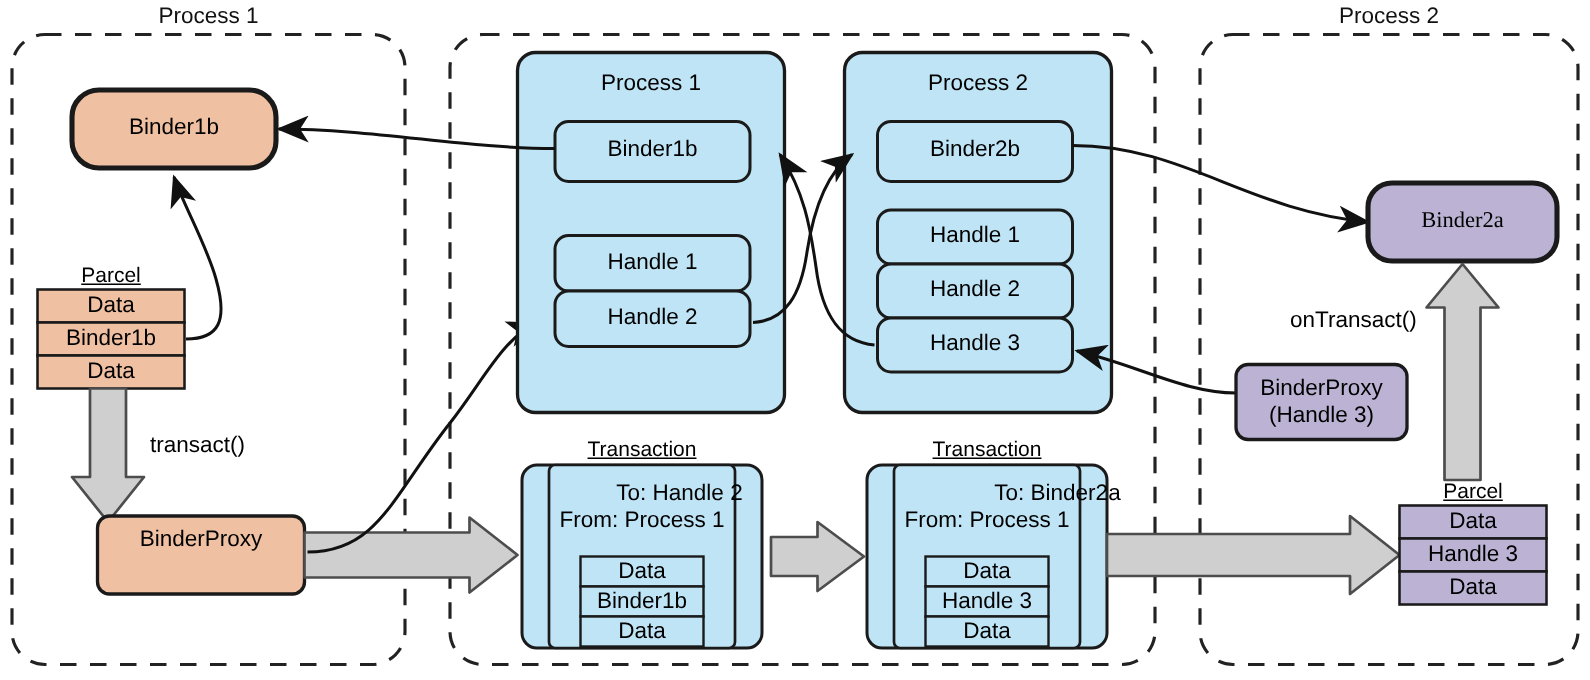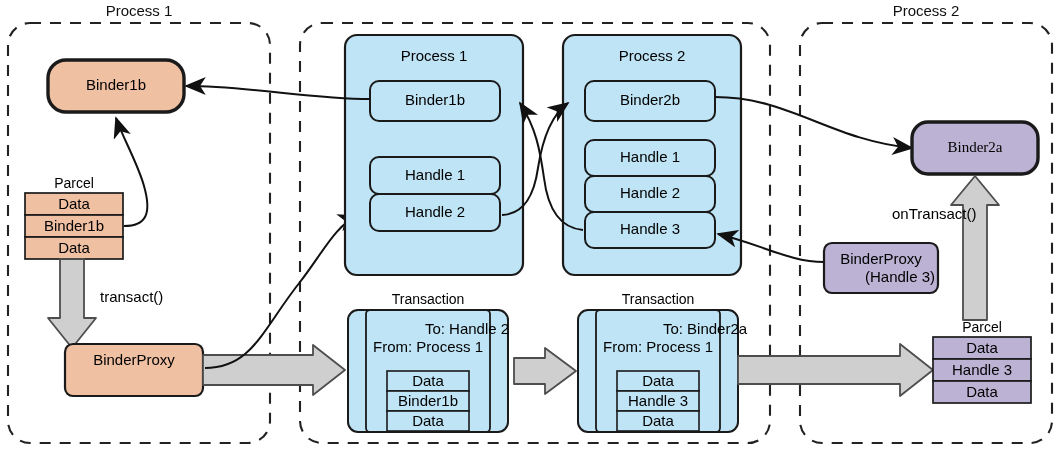--- a/index.html
+++ b/index.html
@@ -4,21 +4,21 @@
 <style>
   html,body{margin:0;padding:0;background:#ffffff;}
   body{width:1060px;height:453px;position:relative;overflow:hidden;
        font-family:"Liberation Sans","DejaVu Sans",sans-serif;color:#000;}
   #stage{position:absolute;left:0;top:0;width:1060px;height:453px;border-radius:16px;}
   svg#canvas{position:absolute;left:0;top:0;width:1060px;height:453px;}
   .lbl{position:absolute;white-space:nowrap;text-align:center;}
   .zone-title{font-size:15px;color:#111;}
   .box-title{font-size:15px;}
   .cell-txt{font-size:15px;}
-  .small-title{font-size:14px;}
+  .small-title{font-size:14px;text-decoration:underline;}
   .free-txt{font-size:15px;}
 </style>
 </head>
 <body>
 
 <div id="stage">
 
   <svg id="canvas" viewBox="0 0 1060 453">
     <defs>
       <marker id="ah" viewBox="0 0 12 10" refX="11" refY="5" markerWidth="11" markerHeight="9" orient="auto-start-reverse">
@@ -122,38 +122,38 @@
   <div class="lbl box-title" style="left:370px;top:166px;width:130px;">Handle 1</div>
   <div class="lbl box-title" style="left:370px;top:203px;width:130px;">Handle 2</div>
 
   <div class="lbl box-title" style="left:563px;top:47px;width:178px;">Process 2</div>
   <div class="lbl box-title" style="left:585px;top:91px;width:130px;">Binder2b</div>
   <div class="lbl box-title" style="left:585px;top:148px;width:130px;">Handle 1</div>
   <div class="lbl box-title" style="left:585px;top:184px;width:130px;">Handle 2</div>
   <div class="lbl box-title" style="left:585px;top:220px;width:130px;">Handle 3</div>
 
   <div class="lbl small-title" style="left:348px;top:291px;width:160px;">Transaction</div>
-  <div class="lbl cell-txt" style="left:368px;top:320px;width:124px;padding-left:37px;">To: Handle 2</div>
+  <div class="lbl cell-txt" style="left:354px;top:320px;width:124px;padding-left:37px;">To: Handle 2</div>
   <div class="lbl cell-txt" style="left:366px;top:338px;width:124px;">From: Process 1</div>
   <div class="lbl cell-txt" style="left:387px;top:372px;width:82px;">Data</div>
   <div class="lbl cell-txt" style="left:387px;top:392px;width:82px;">Binder1b</div>
   <div class="lbl cell-txt" style="left:387px;top:412px;width:82px;">Data</div>
 
   <div class="lbl small-title" style="left:578px;top:291px;width:160px;">Transaction</div>
   <div class="lbl cell-txt" style="left:596px;top:320px;width:124px;margin-left:47px;">To: Binder2a</div>
   <div class="lbl cell-txt" style="left:596px;top:338px;width:124px;">From: Process 1</div>
   <div class="lbl cell-txt" style="left:617px;top:372px;width:82px;">Data</div>
   <div class="lbl cell-txt" style="left:617px;top:392px;width:82px;">Handle 3</div>
   <div class="lbl cell-txt" style="left:617px;top:412px;width:82px;">Data</div>
 
   <div class="lbl box-title" style="left:912px;top:139px;width:126px;font-family:Liberation Serif, serif;">Binder2a</div>
 
-  <div class="lbl free-txt" style="left:860px;top:205px;margin-left:32px;">onTransact()</div>
+  <div class="lbl free-txt" style="left:860px;top:205px;">onTransact()</div>
 
   <div class="lbl box-title" style="left:824px;top:250px;width:114px;">BinderProxy</div>
-  <div class="lbl box-title" style="left:824px;top:268px;width:114px;padding-left:19px;">(Handle 3)</div>
+  <div class="lbl box-title" style="left:824px;top:268px;width:114px;">(Handle 3)</div>
 
   <div class="lbl small-title" style="left:933px;top:319px;width:98px;">Parcel</div>
   <div class="lbl cell-txt" style="left:933px;top:339px;width:98px;">Data</div>
   <div class="lbl cell-txt" style="left:933px;top:361px;width:98px;">Handle 3</div>
   <div class="lbl cell-txt" style="left:933px;top:383px;width:98px;">Data</div>
 
 </div>
 
 </body></html>

